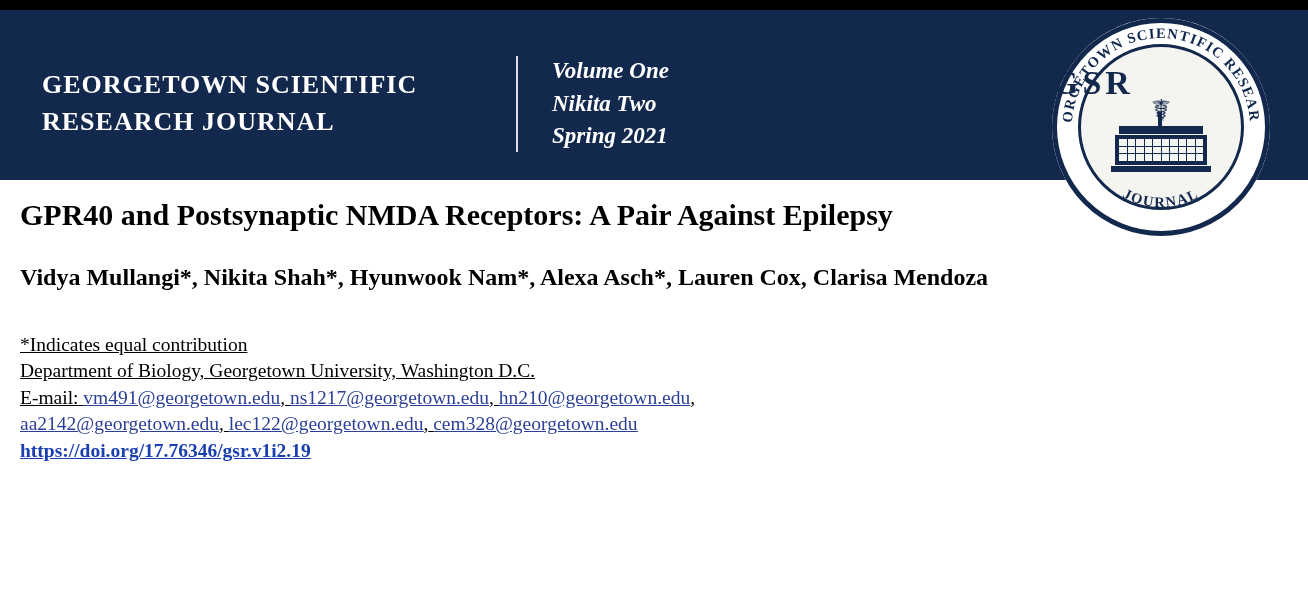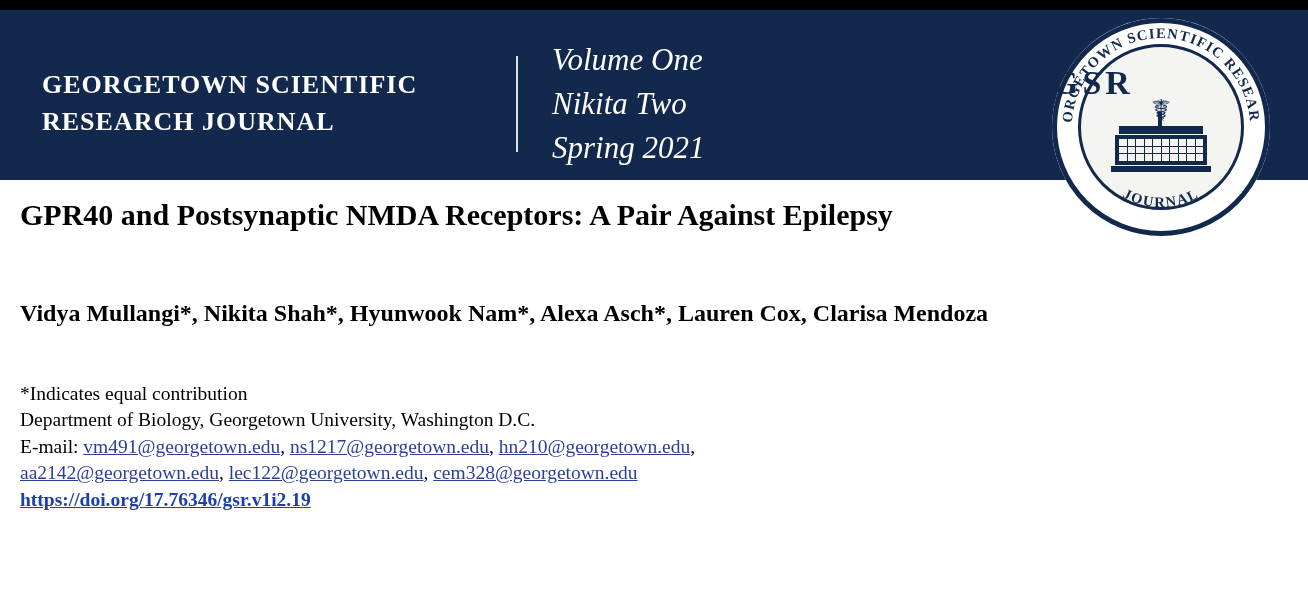--- a/index.html
+++ b/index.html
@@ -62,22 +62,22 @@
     background: #ffffff;
     opacity: 0.85;
     margin-left: 4px;
   }
 
   .issue-info {
     margin-left: 34px;
     color: #ffffff;
     font-family: "Liberation Serif", serif;
     font-style: italic;
-    font-weight: normal;
-    font-size: 31px;
+    font-weight: bold;
+    font-size: 23px;
     line-height: 1.43;
   }
   .issue-info .line { display: block; white-space: nowrap; }
 
   
   .seal-wrap {
     position: absolute;
     top: 18px;
     left: 1052px;
     width: 218px;
@@ -193,36 +193,37 @@
     margin: 15px 0 0 20px;
     width: 1000px;
     font-family: "Liberation Serif", serif;
     font-weight: bold;
     font-size: 30px;
     line-height: 1.30;
     color: #000000;
   }
 
   .authors {
-    margin: 64px 0 0 20px;
+    margin: 28px 0 0 20px;
     width: 1000px;
     font-family: "Liberation Serif", serif;
     font-weight: bold;
     font-size: 24px;
     line-height: 1.33;
     color: #000000;
   }
 
   .affiliation {
-    margin: 51px 0 0 20px;
+    margin: 38px 0 0 20px;
     width: 1150px;
     font-family: "Liberation Serif", serif;
     font-size: 19.5px;
     line-height: 1.36;
     color: #000000;
+    text-decoration: underline;
   }
   .affiliation .row { white-space: nowrap; }
 
   a.email {
     color: #2b3f96;
     text-decoration: underline;
     text-align: right;
   }
   a.doi {
     color: #1a3fb0;

